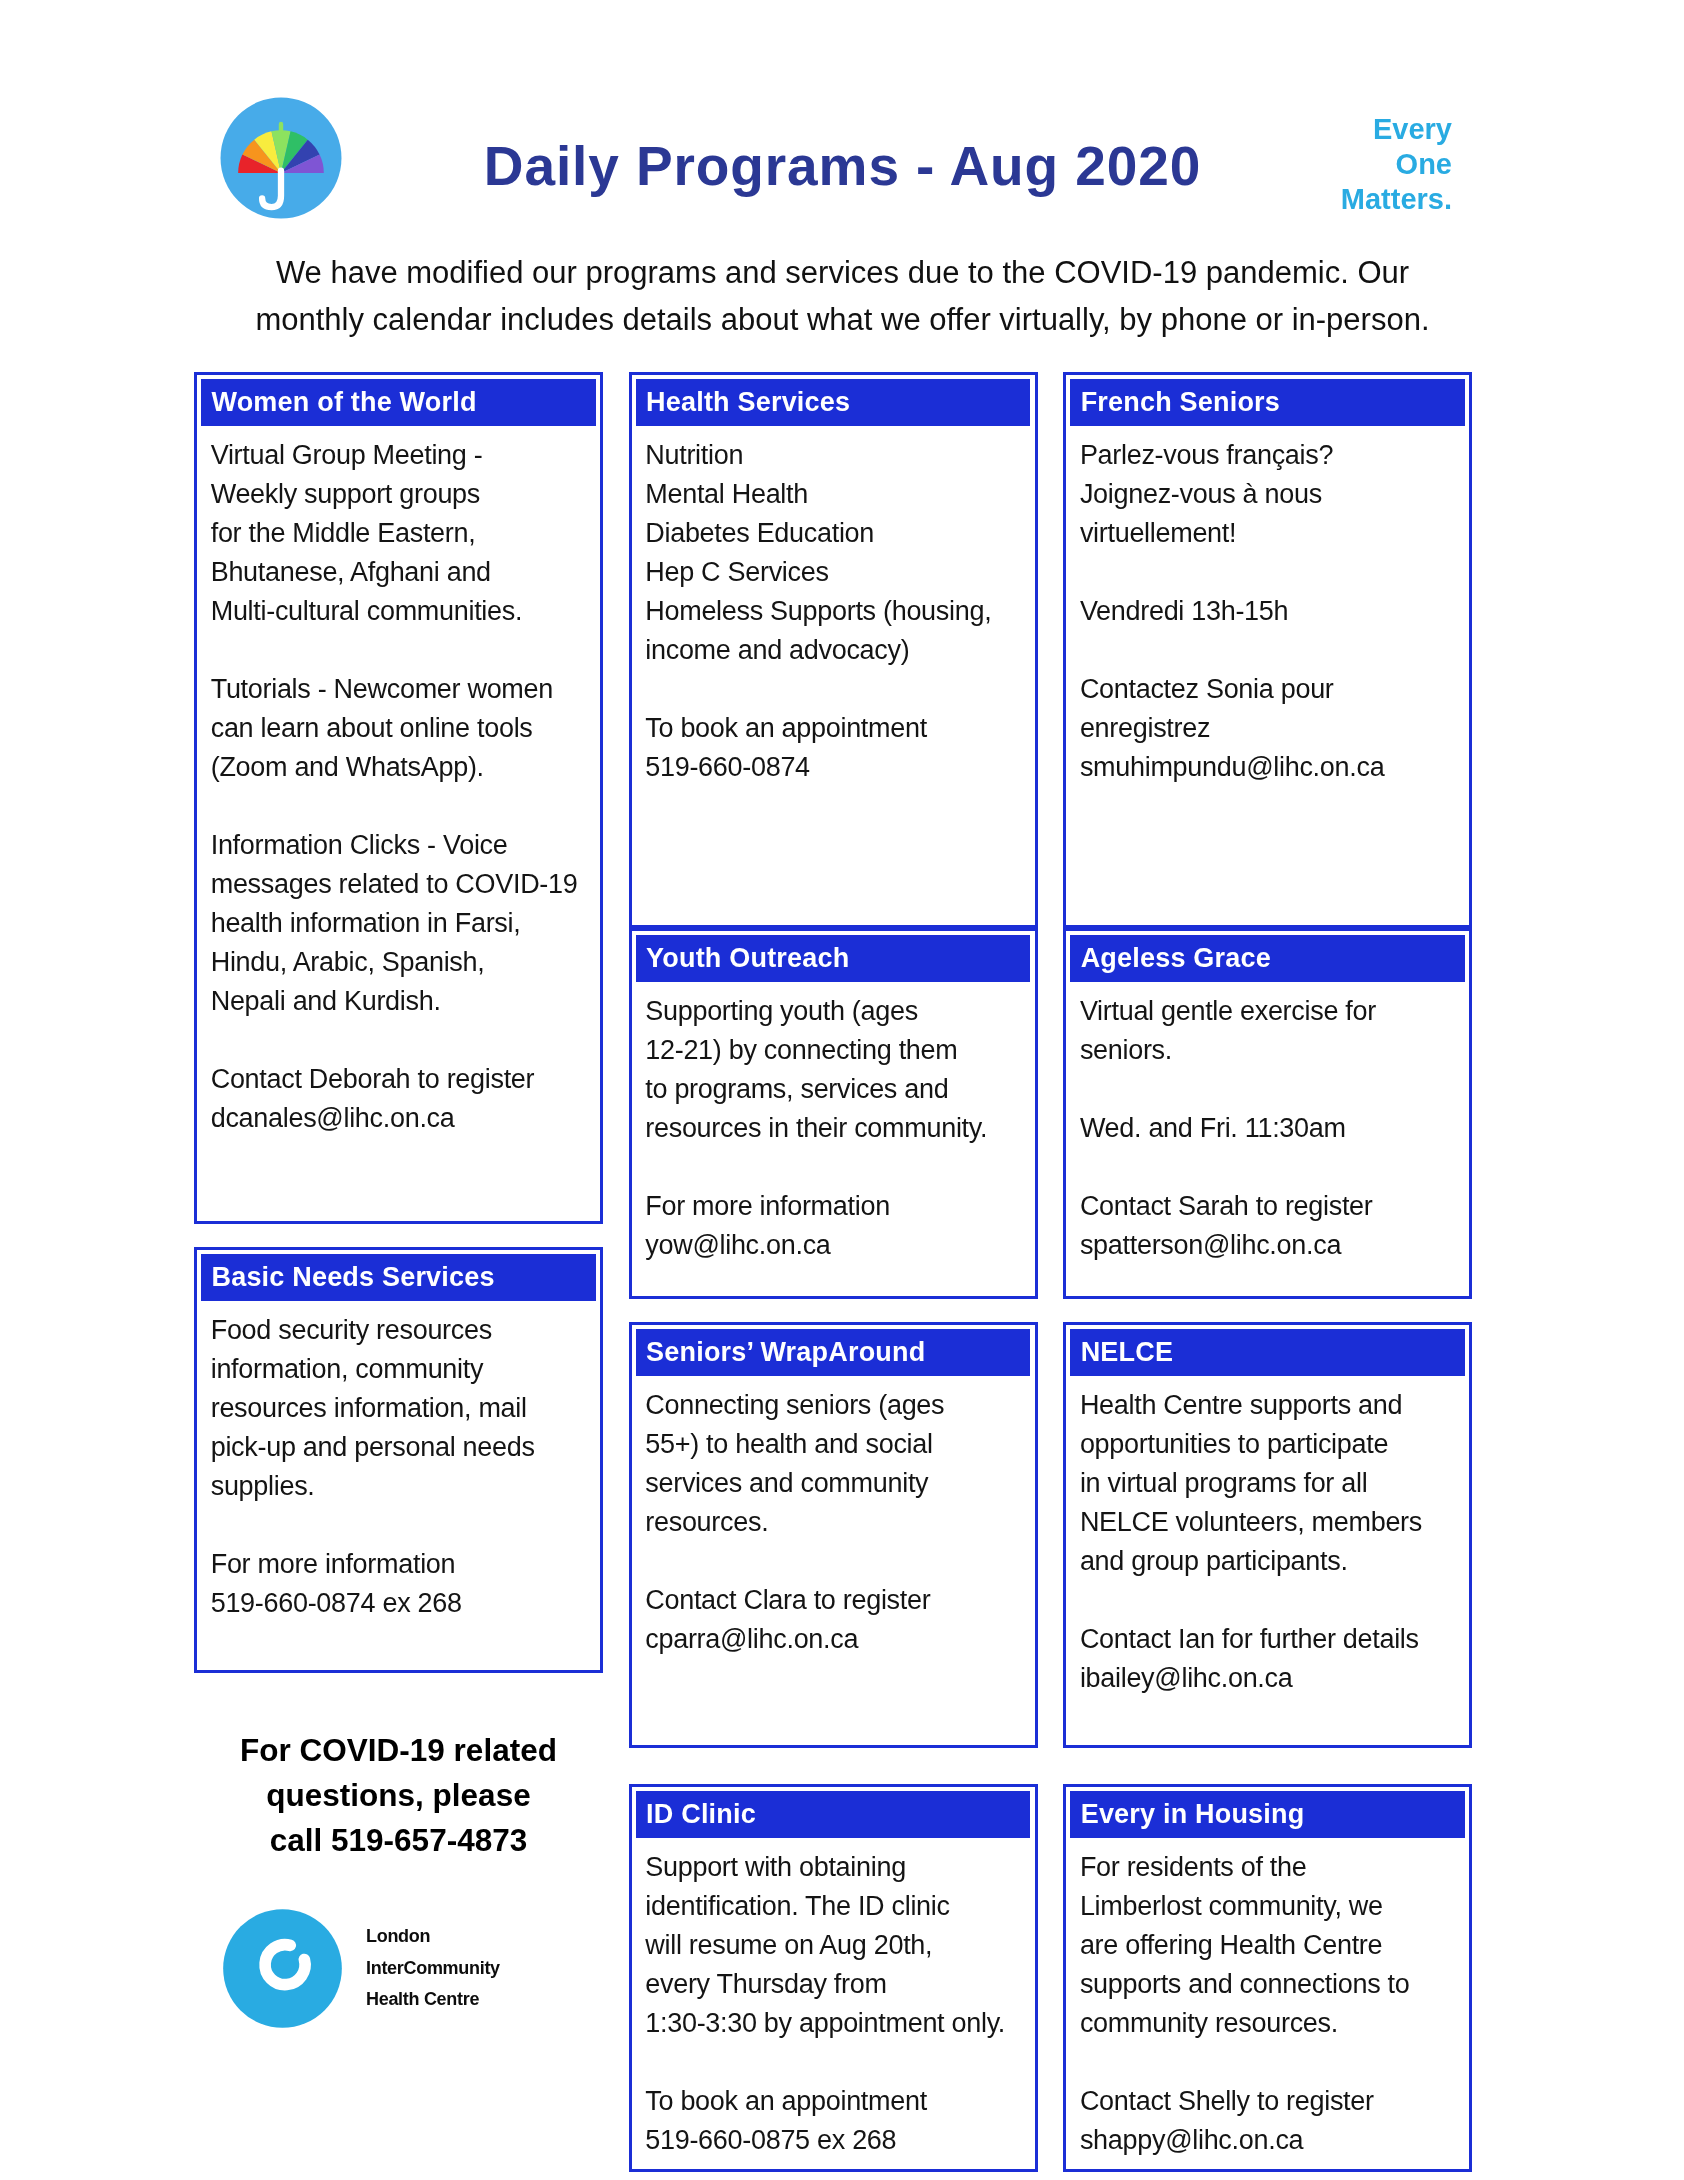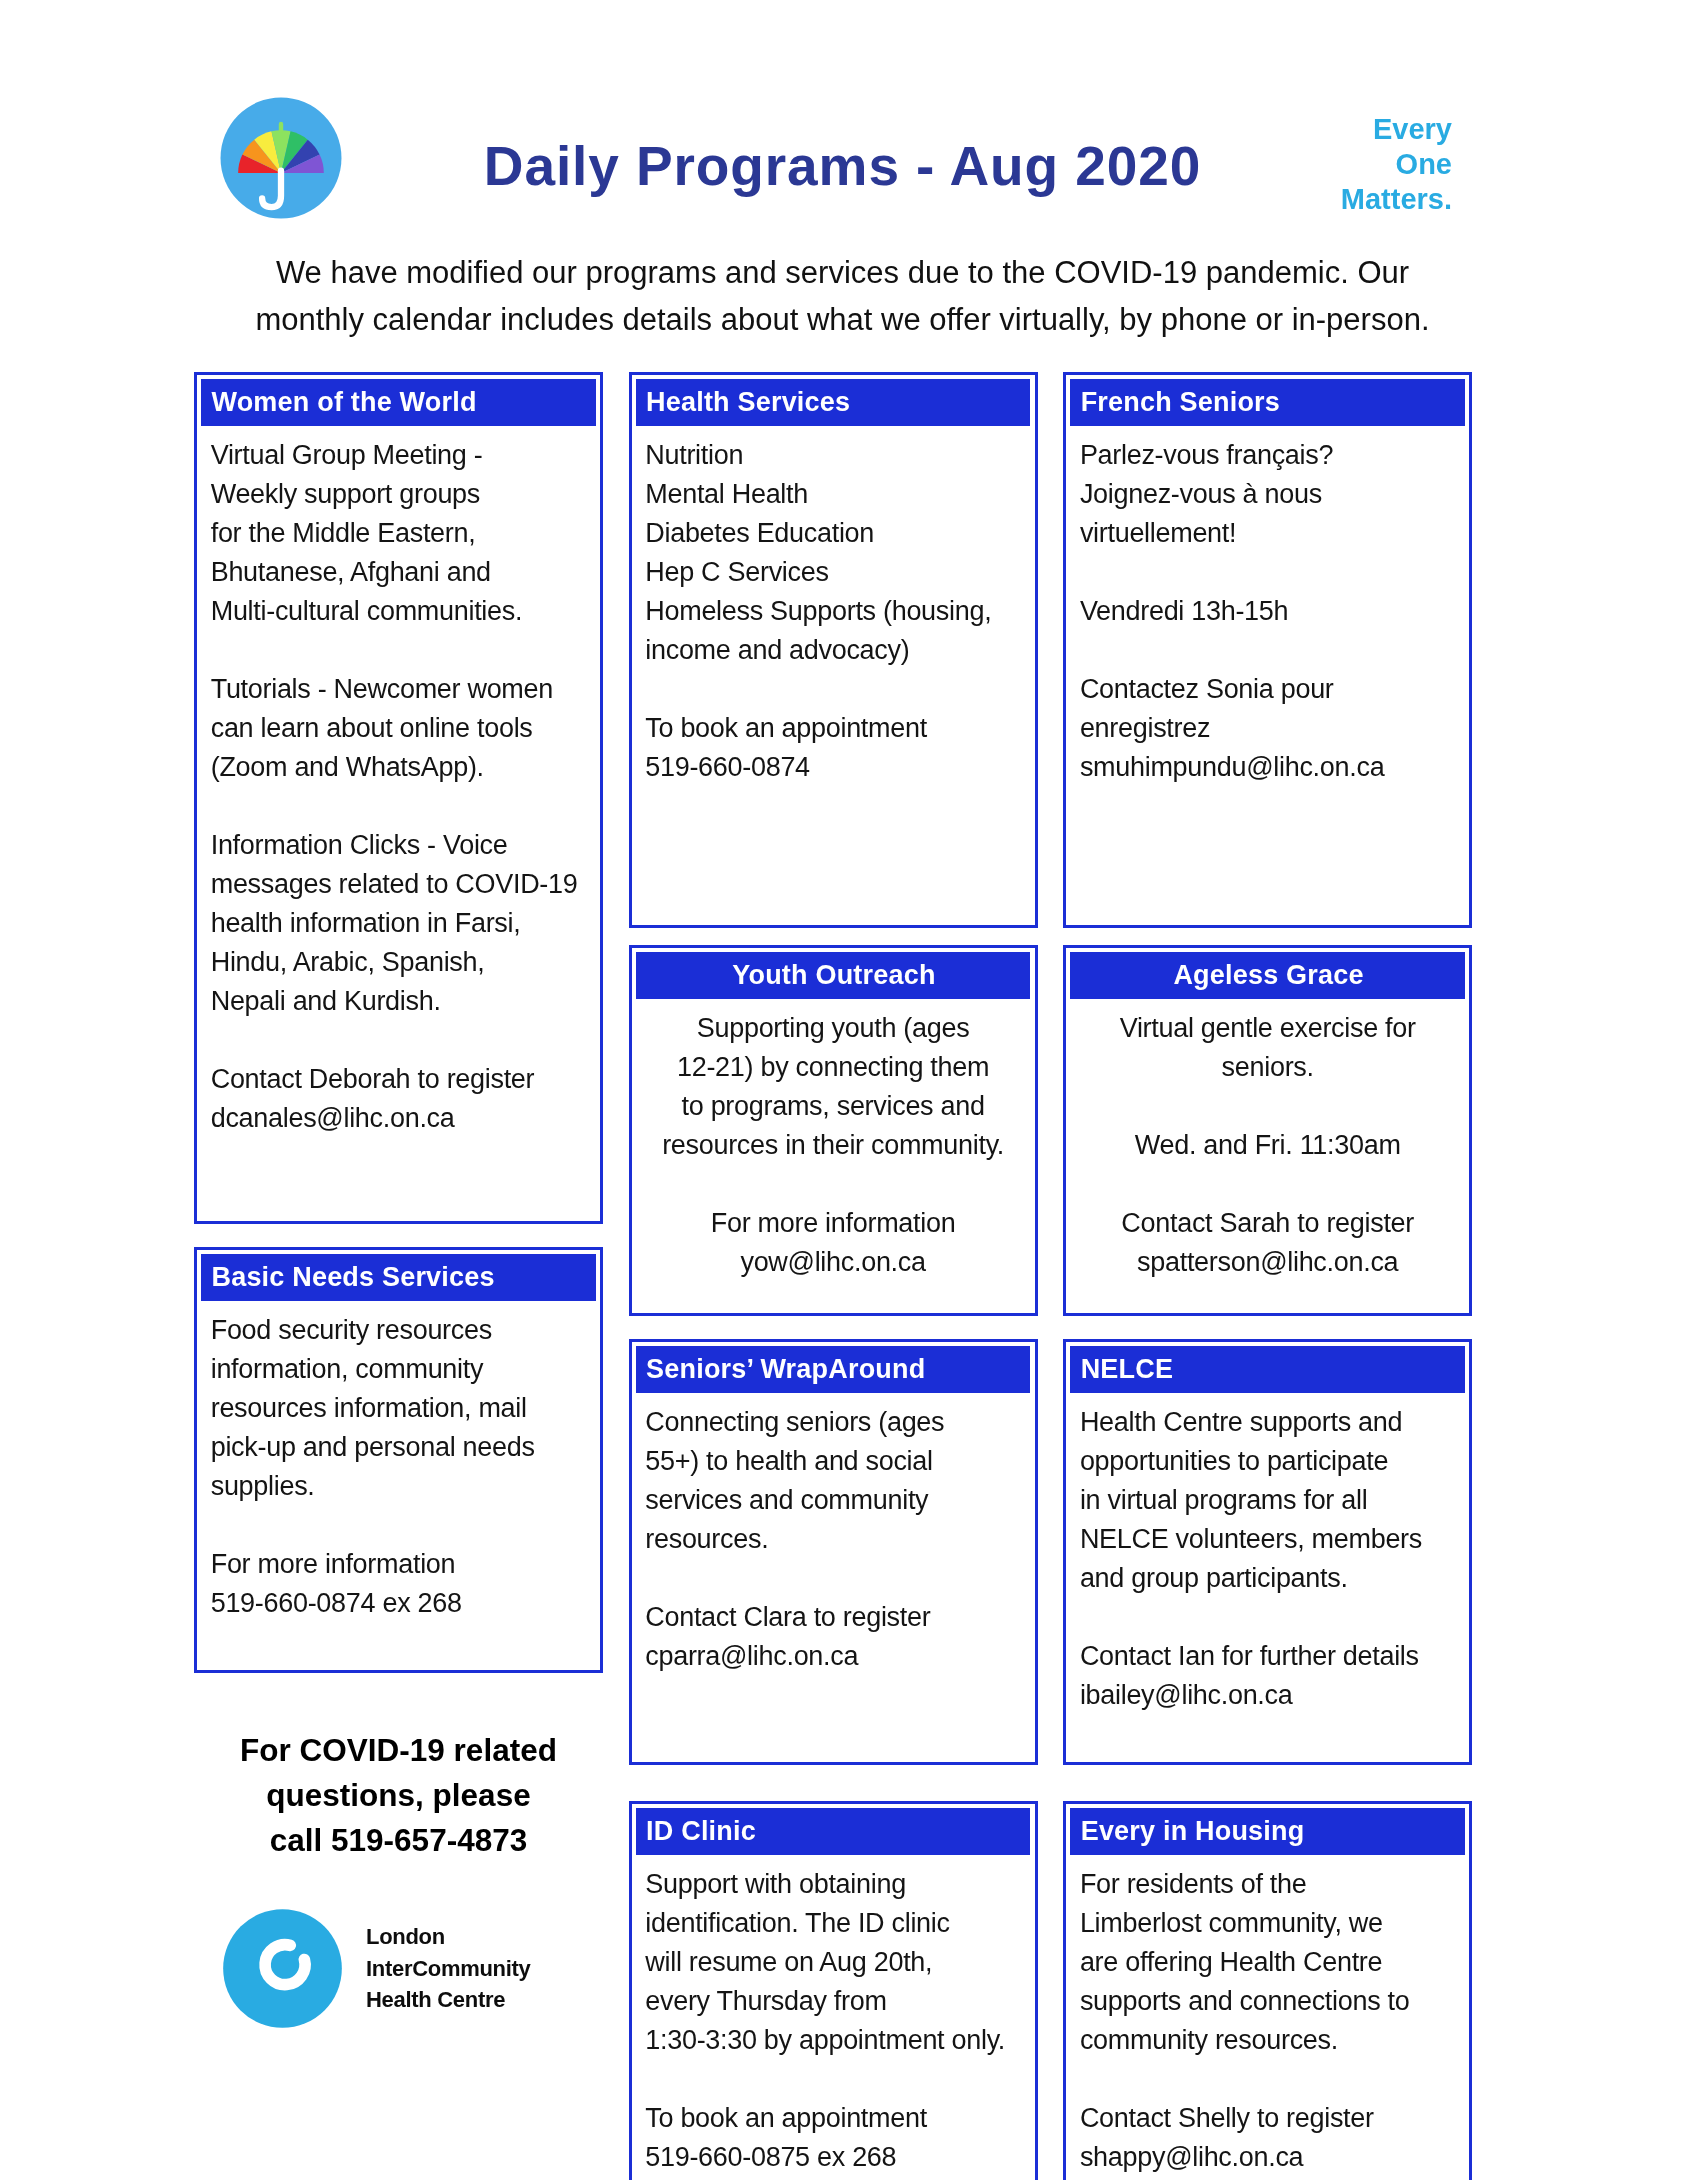--- a/index.html
+++ b/index.html
@@ -46,35 +46,35 @@
   }
   .card-body{
     font-size:27px;line-height:39px;letter-spacing:-0.3px;
     padding:10.2px 9.4px 0 9.4px;color:#141414;
   }
   .h-tall{height:852px;}
   .h-r1a{height:556px;}
   .h-r1b{height:371px;}
   .h-r2{height:426px;}
   .h-r3{height:388px;}
-  .mt20{margin-top:17px;text-align:center;}
+  .mt20{}
   .mt27{margin-top:23px;}
   .mt42{margin-top:36px;}
 
   
   .covid-note{
     margin-top:55px;text-align:center;
     font-size:31.5px;line-height:45px;font-weight:700;color:#000;
   }
   .org-logo{
     margin-top:41px;display:flex;align-items:center;
   }
   .org-logo-mark{width:129px;height:129px;flex:0 0 auto;margin-left:24px;}
   .org-logo-text{
-    margin-left:19px;font-size:22px;line-height:31.5px;font-weight:700;color:#0d0d0d;
+    margin-left:19px;font-size:18px;line-height:31.5px;font-weight:700;color:#0d0d0d;
     letter-spacing:-0.3px;
   }
 </style>
 </head>
 <body>
 
 <header class="topbar">
   <span class="umbrella-badge">
     <svg viewBox="0 0 100 100" width="126" height="126" aria-hidden="true">
       <circle cx="50" cy="50" r="48" fill="#47abe9"></circle>

